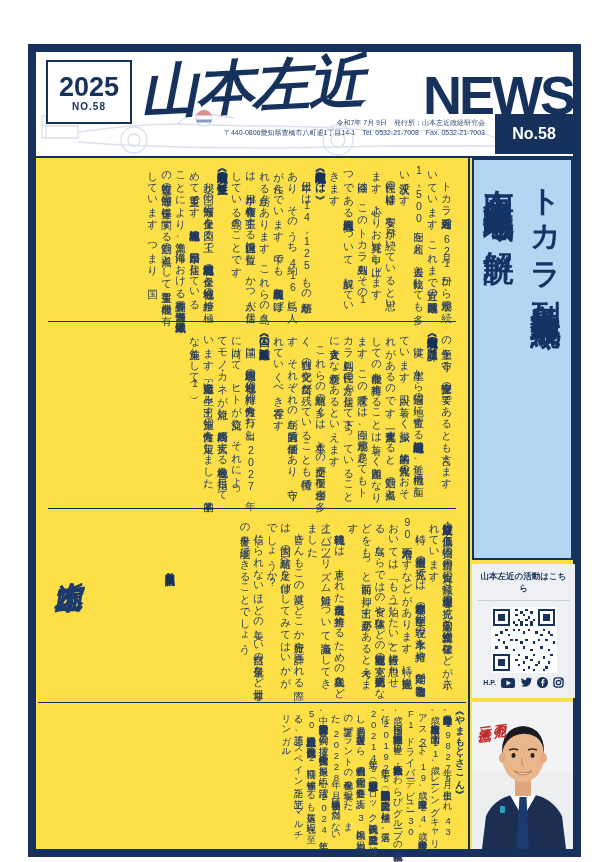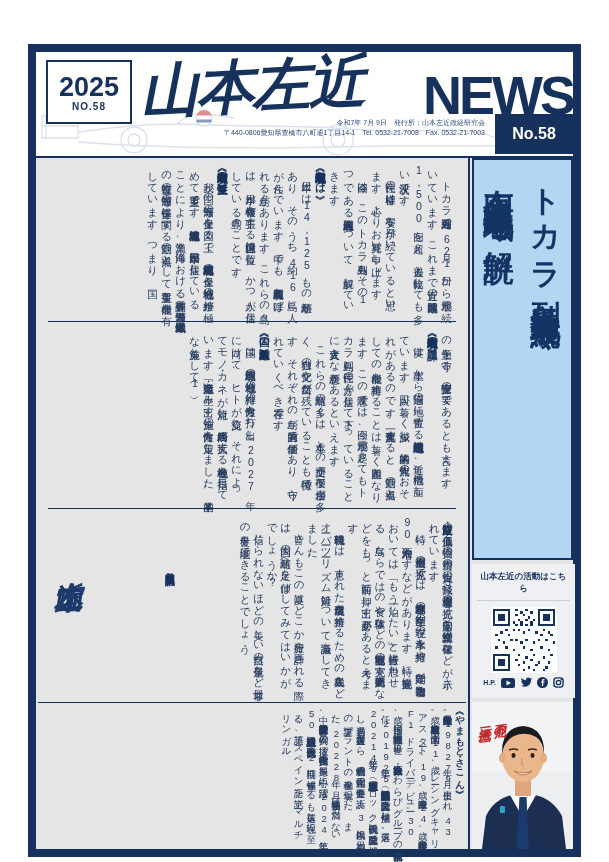--- a/index.html
+++ b/index.html
@@ -3,21 +3,21 @@
 <meta charset="utf-8">
 <style>
   html,body{margin:0;padding:0;}
   body{
     width:609px;height:862px;position:relative;background:#ffffff;
     font-family:"Liberation Sans","DejaVu Sans",sans-serif;color:#22395c;
     overflow:hidden;
   }
   .frame{
     position:absolute;left:28px;top:44px;width:553px;height:813px;
-    border:8px solid #16325c;background:#e5e5e5;box-sizing:border-box;
+    border:8px solid #16325c;background:#fde047;box-sizing:border-box;
   }
   .inner{position:absolute;left:0;top:0;width:537px;height:797px;}
 
   
   .header{position:absolute;left:0;top:0;width:537px;height:104px;background:#fff;}
   .car-sketch{position:absolute;left:2px;top:46px;width:470px;height:58px;opacity:.55;}
   .year-box{
     position:absolute;left:10px;top:8px;width:86px;height:64px;
     border:2px solid #16325c;box-sizing:border-box;background:#fff;
     display:flex;flex-direction:column;align-items:center;justify-content:center;

